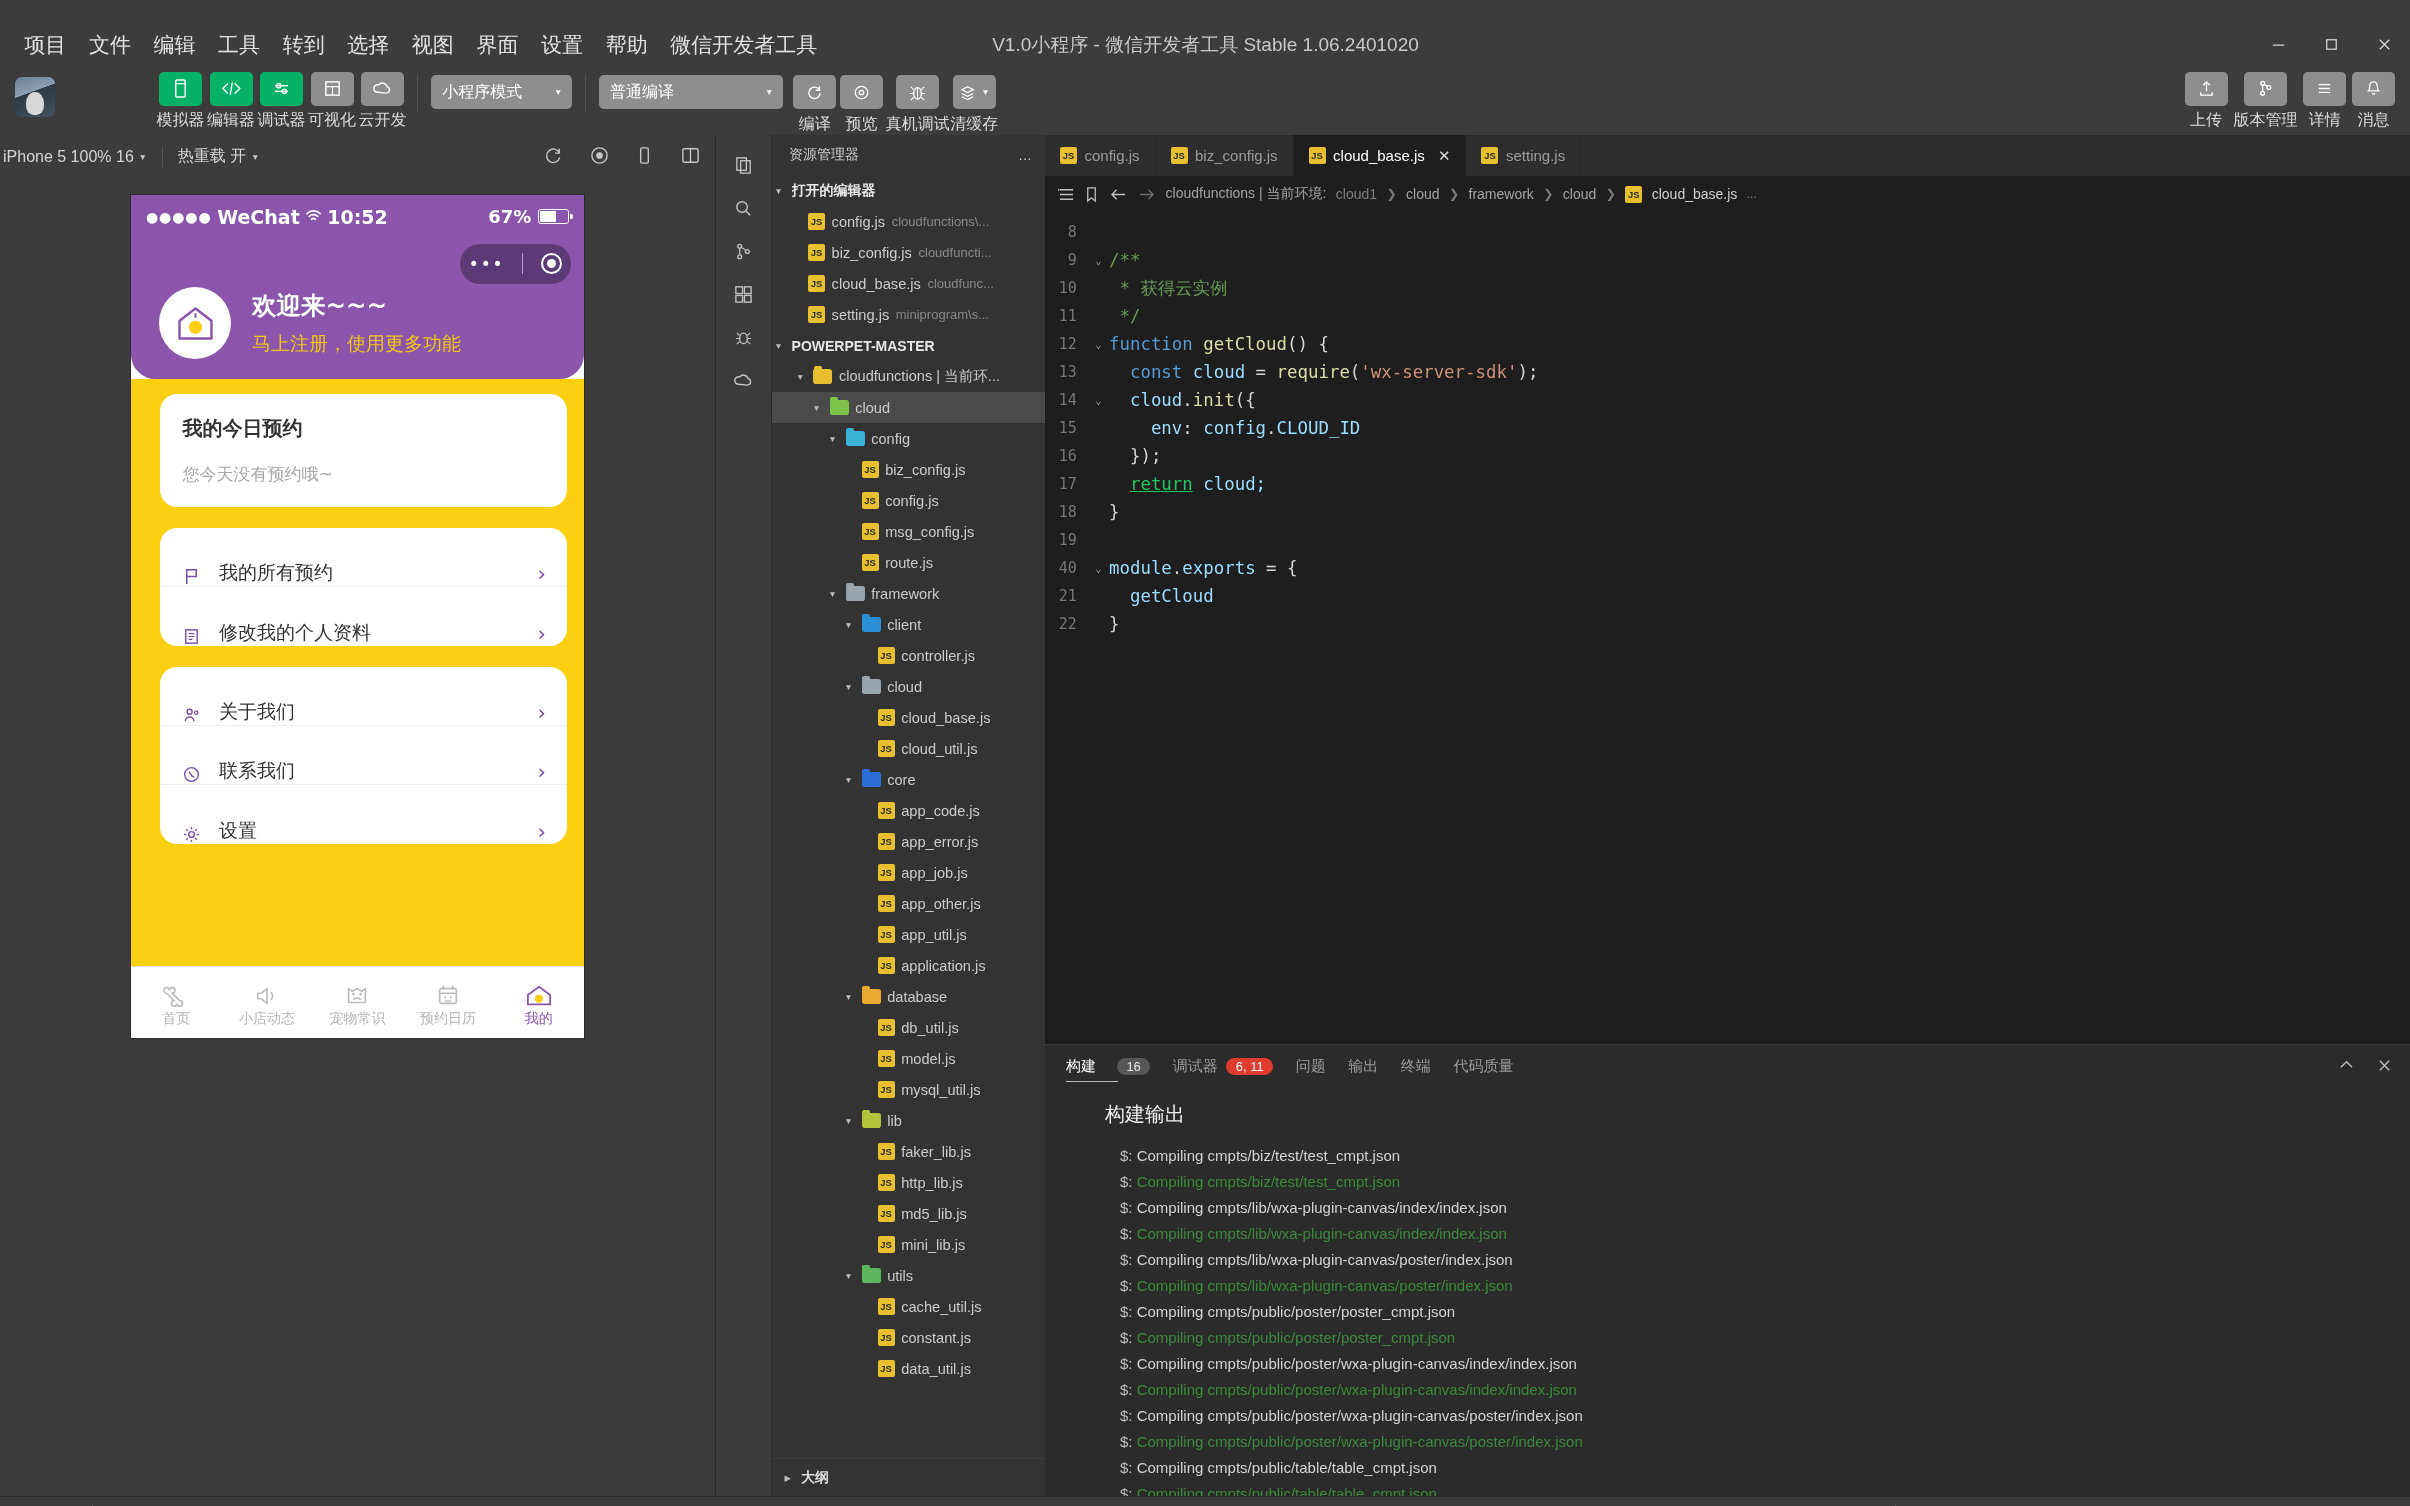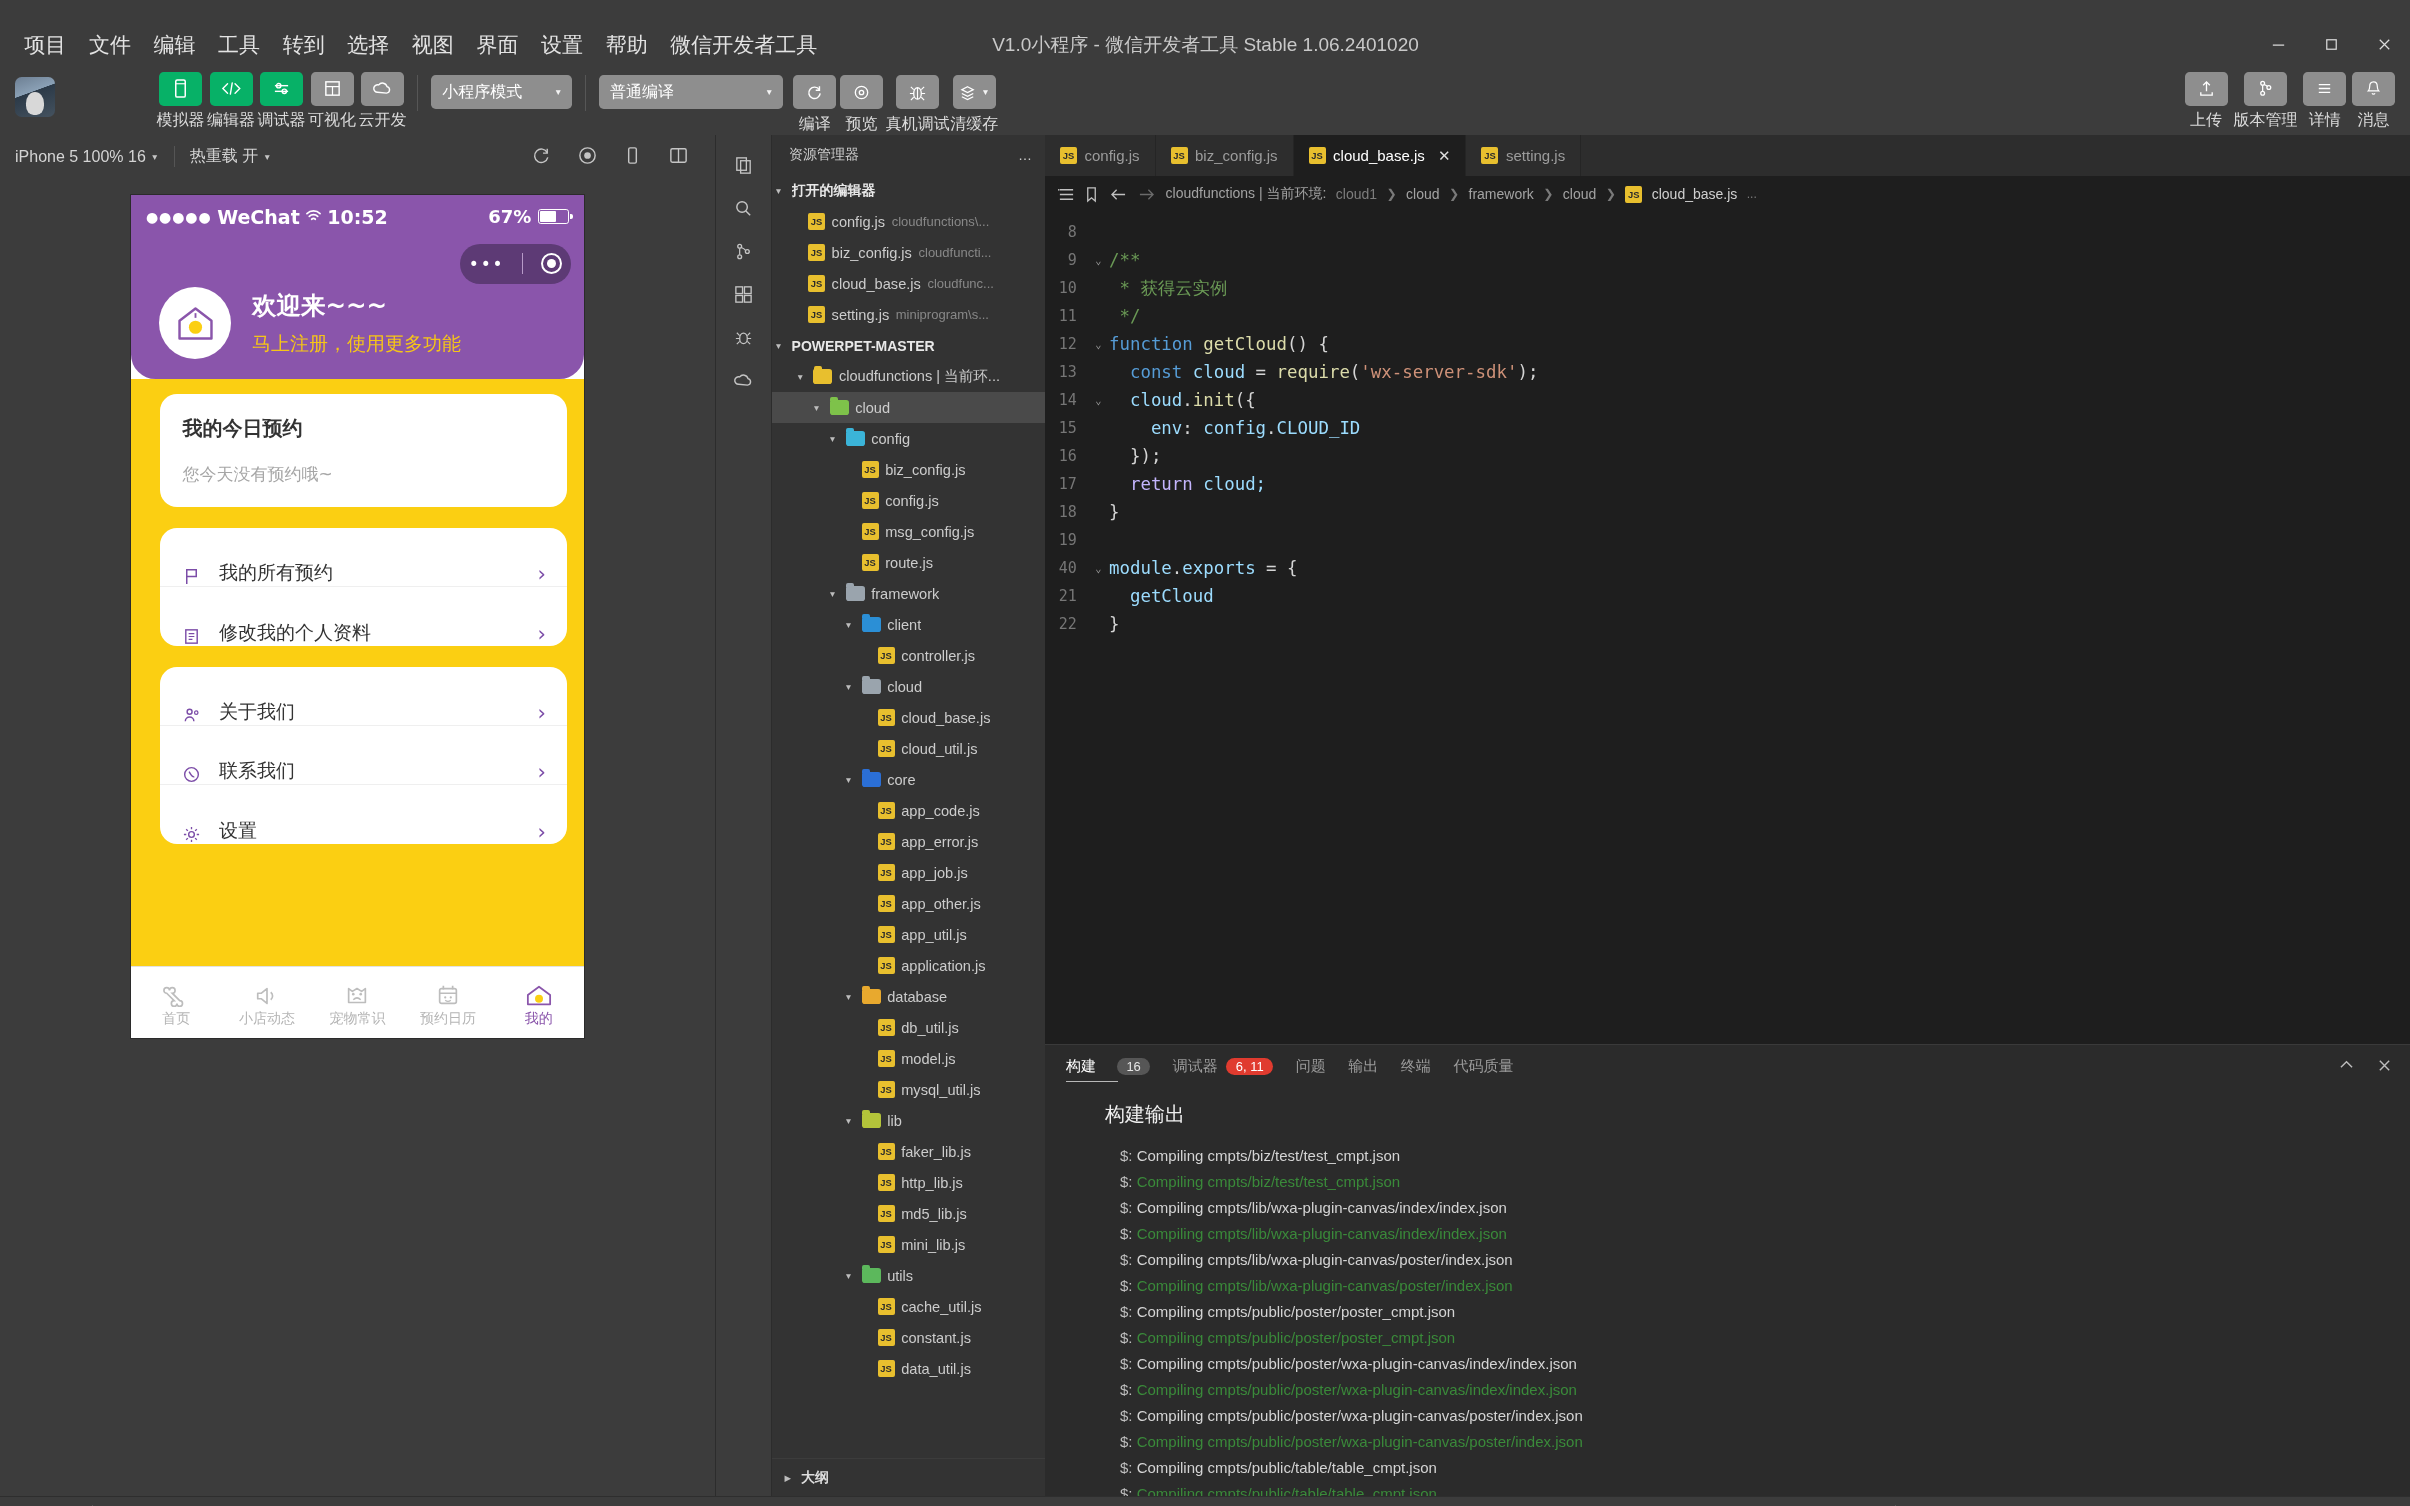--- a/index.html
+++ b/index.html
@@ -67,21 +67,21 @@
     display:flex; align-items:center; justify-content:center; color:#fff; }
   .tb-actlabel { font-size:16px; color:#dcdcdc; margin-top:4.7px; white-space:nowrap; }
   .tb-right { position:absolute; right:15px; top:5.6px; display:flex; gap:3.8px; }
 
   
   .mainrow { flex:1; display:flex; min-height:0; }
 
   
   .sim { width:716px; background:#3c3c3c; display:flex; flex-direction:column; flex:none;
          border-right:0.9px solid #2c2c2c;}
-  .sim-bar { height:43px; display:flex; align-items:center; padding:0 15px; gap:0; }
+  .sim-bar { height:43px; display:flex; align-items:center; padding:0 3px; gap:0; }
   .sim-dev { font-size:16px; color:#d4d4d4; display:flex; align-items:center; gap:4.7px;}
   .sim-divider { width:0.9px; height:21px; background:#555; margin:0 15px; }
   .sim-stage { flex:1; display:flex; justify-content:center; padding-top:17px; }
   .phone {
     width:453px; height:843px; background:#fff; position:relative;
     box-shadow:0 0 0 0.9px #2a2a2a; display:flex; flex-direction:column;
     overflow:hidden; font-family:"DejaVu Sans","Liberation Sans",sans-serif;
   }
   .ph-status {
     height:43px; background:#8a55ab; color:#fff; display:flex; align-items:center;
@@ -195,21 +195,21 @@
     flex:1; background:#1e1e1e; overflow:hidden; position:relative;
     font-family:"DejaVu Sans Mono","Liberation Mono",monospace; font-size:17.4px;
     padding-top:5.6px;
   }
   .cl { display:flex; height:28px; align-items:center; }
   .ln { width:43px; text-align:right; color:#767676; font-size:15px; flex:none; padding-right:11.3px;}
   .fold { width:21px; color:#9a9a9a; font-size:10.4px; text-align:center; flex:none; }
   .ct { white-space:pre; }
   .c-com  { color:#6A9955; }
   .c-kw   { color:#569CD6; }
-  .c-kw2  { color:#c4b5fd; }
+  .c-kw2  { color:#22c55e;text-decoration:underline; }
   .c-fn   { color:#DCDCAA; }
   .c-var  { color:#9CDCFE; }
   .c-str  { color:#CE9178; }
   .c-pl   { color:#d4d4d4; }
   .c-yel  { color:#DCDCAA; }
 
   
   .panel { height:452px; background:#2b2b2b; display:flex; flex-direction:column; flex:none;
            border-top:0.9px solid #3a3a3a;}
   .panel-tabs { height:43px; display:flex; align-items:center; padding:0 21px; gap:22.6px; position:relative;}

